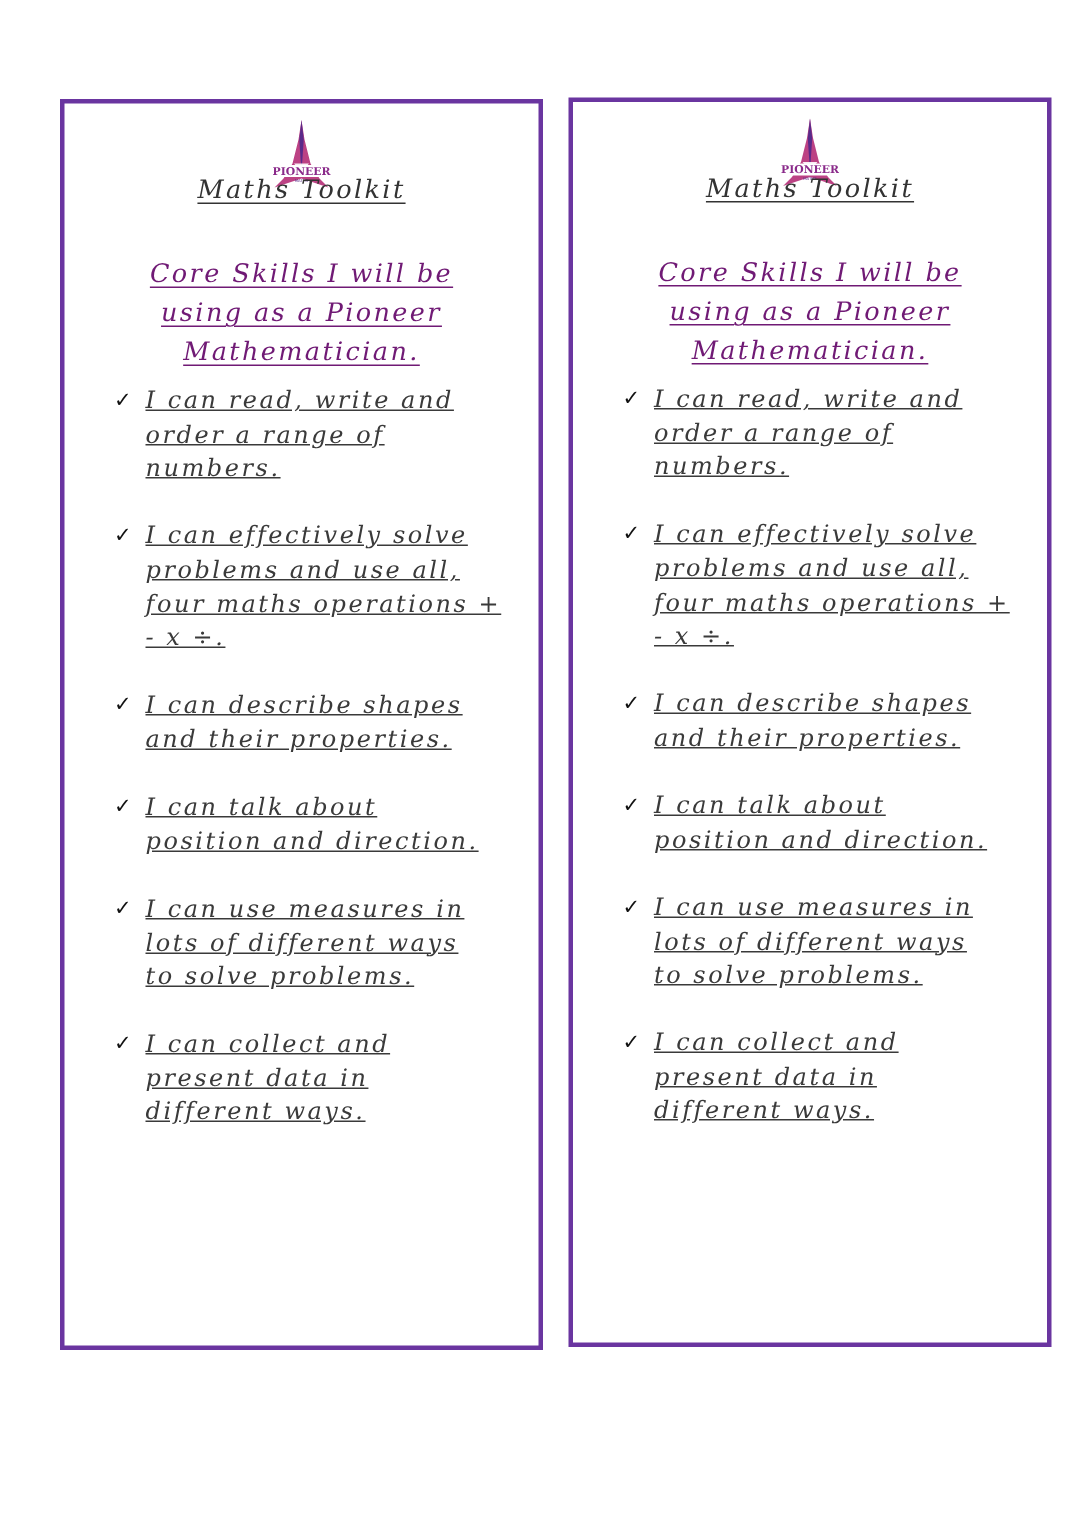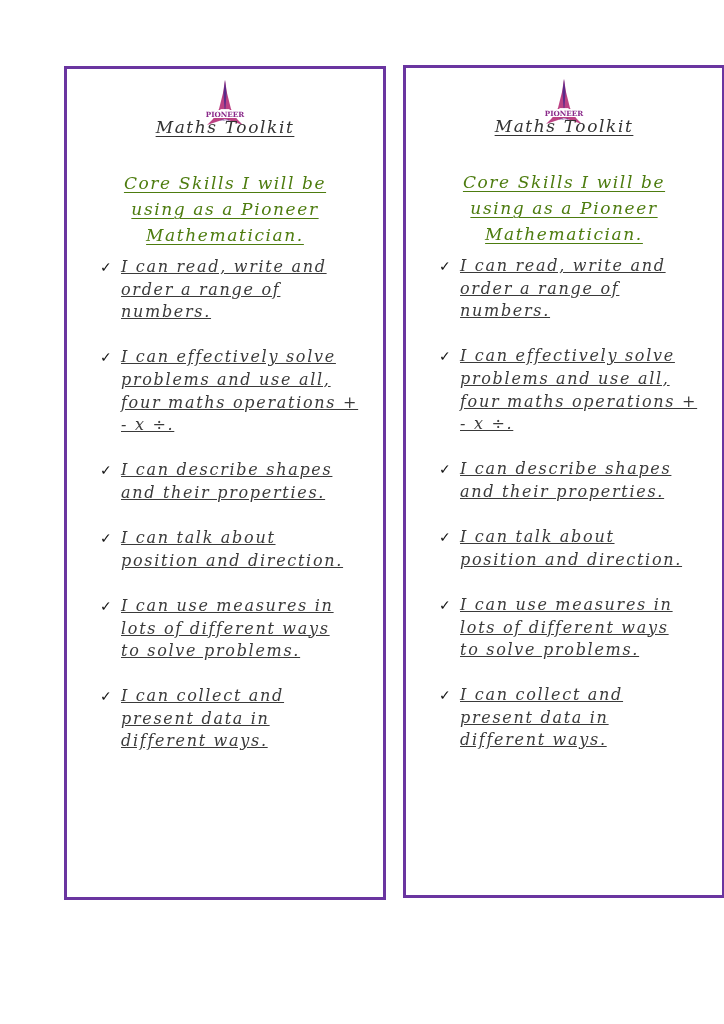--- a/index.html
+++ b/index.html
@@ -13,21 +13,20 @@
       position: relative;
       overflow: hidden;
       font-family: "DejaVu Serif", serif;
       color: #2a2a2a;
     }
     .card {
       position: absolute;
       box-sizing: border-box;
       border: 3px solid #6a35a0;
       background: #ffffff;
-      margin-left: 24px;
     }
     .card.left  { left: 40px;  top: 66px; width: 322px; height: 834px; }
     .card.right { left: 379px; top: 65px; width: 322px; height: 833px; }
 
     .logo {
       position: absolute;
       left: 50%;
       top: 10px;
       width: 44px;
       height: 48px;
@@ -56,21 +55,21 @@
     .subtitle {
       position: absolute;
       left: 30px;
       right: 30px;
       top: 101px;
       text-align: center;
       font-size: 17px;
       line-height: 26px;
       letter-spacing: 1.6px;
       font-style: italic;
-      color: #4d7c0f;
+      color: #701a75;
     }
     .subtitle span {
       text-decoration: underline;
       text-underline-offset: 3px;
       text-decoration-thickness: 1px;
     }
 
     .skills {
       position: absolute;
       left: 33px;

